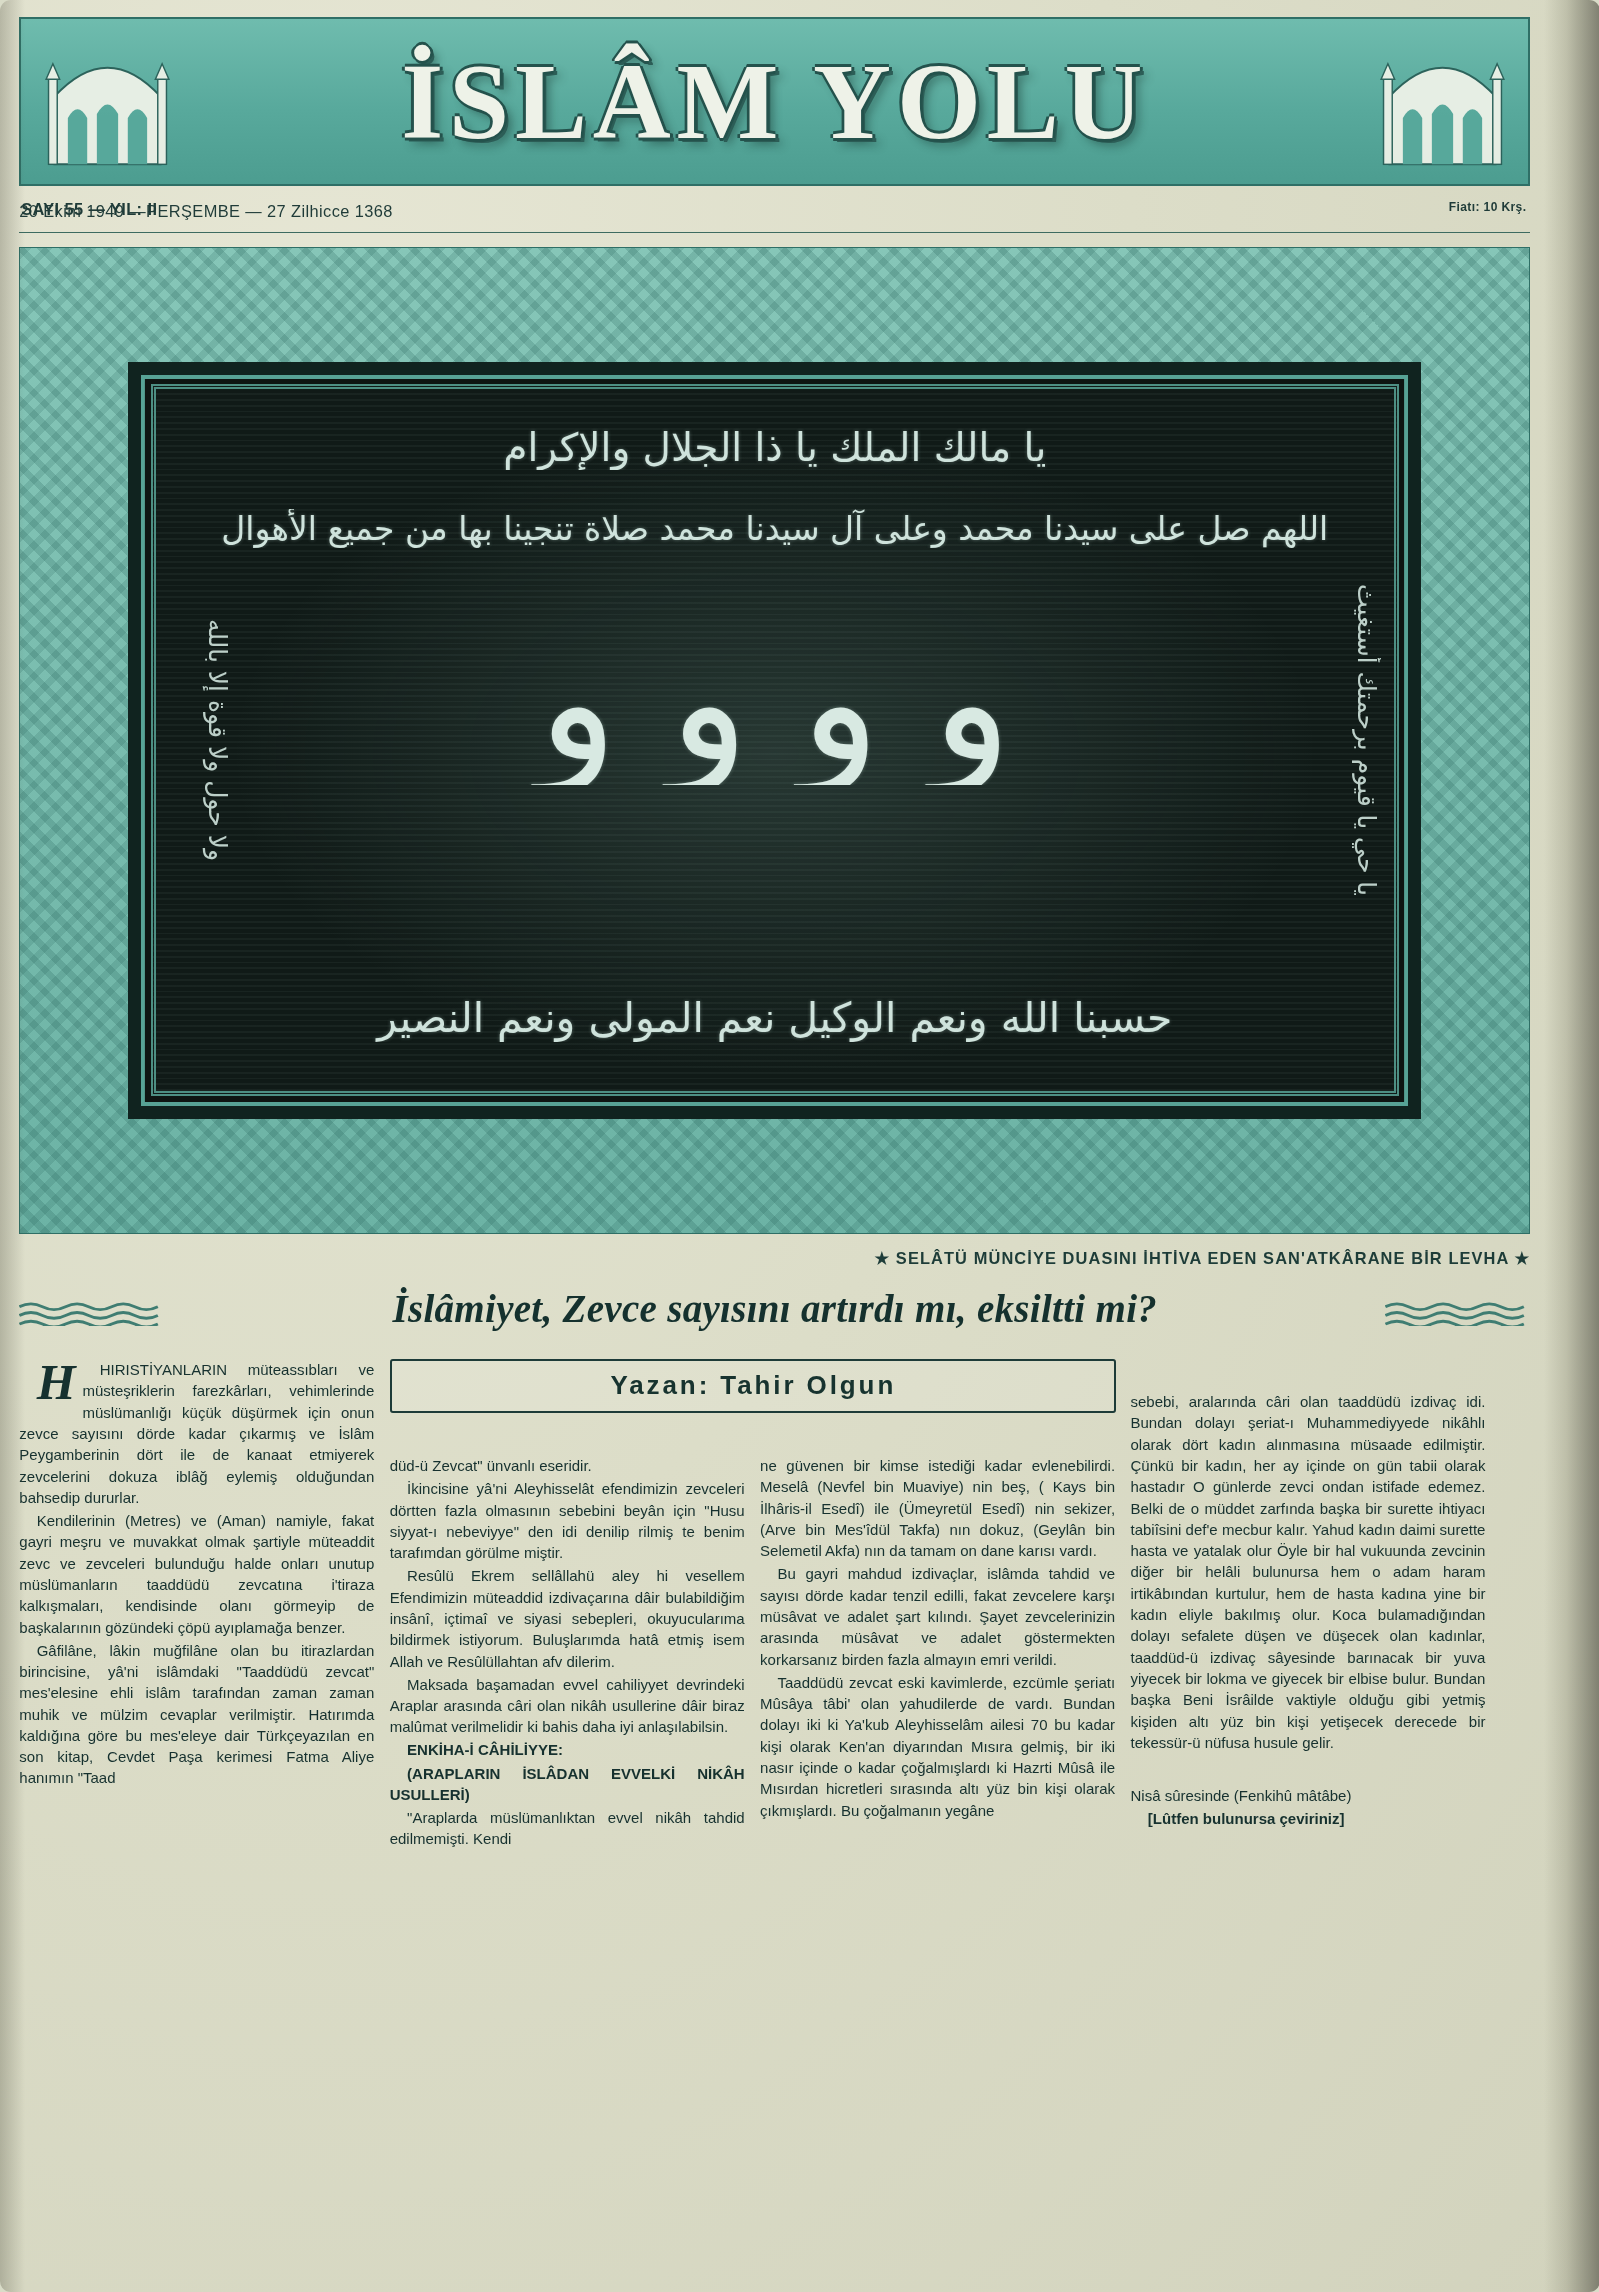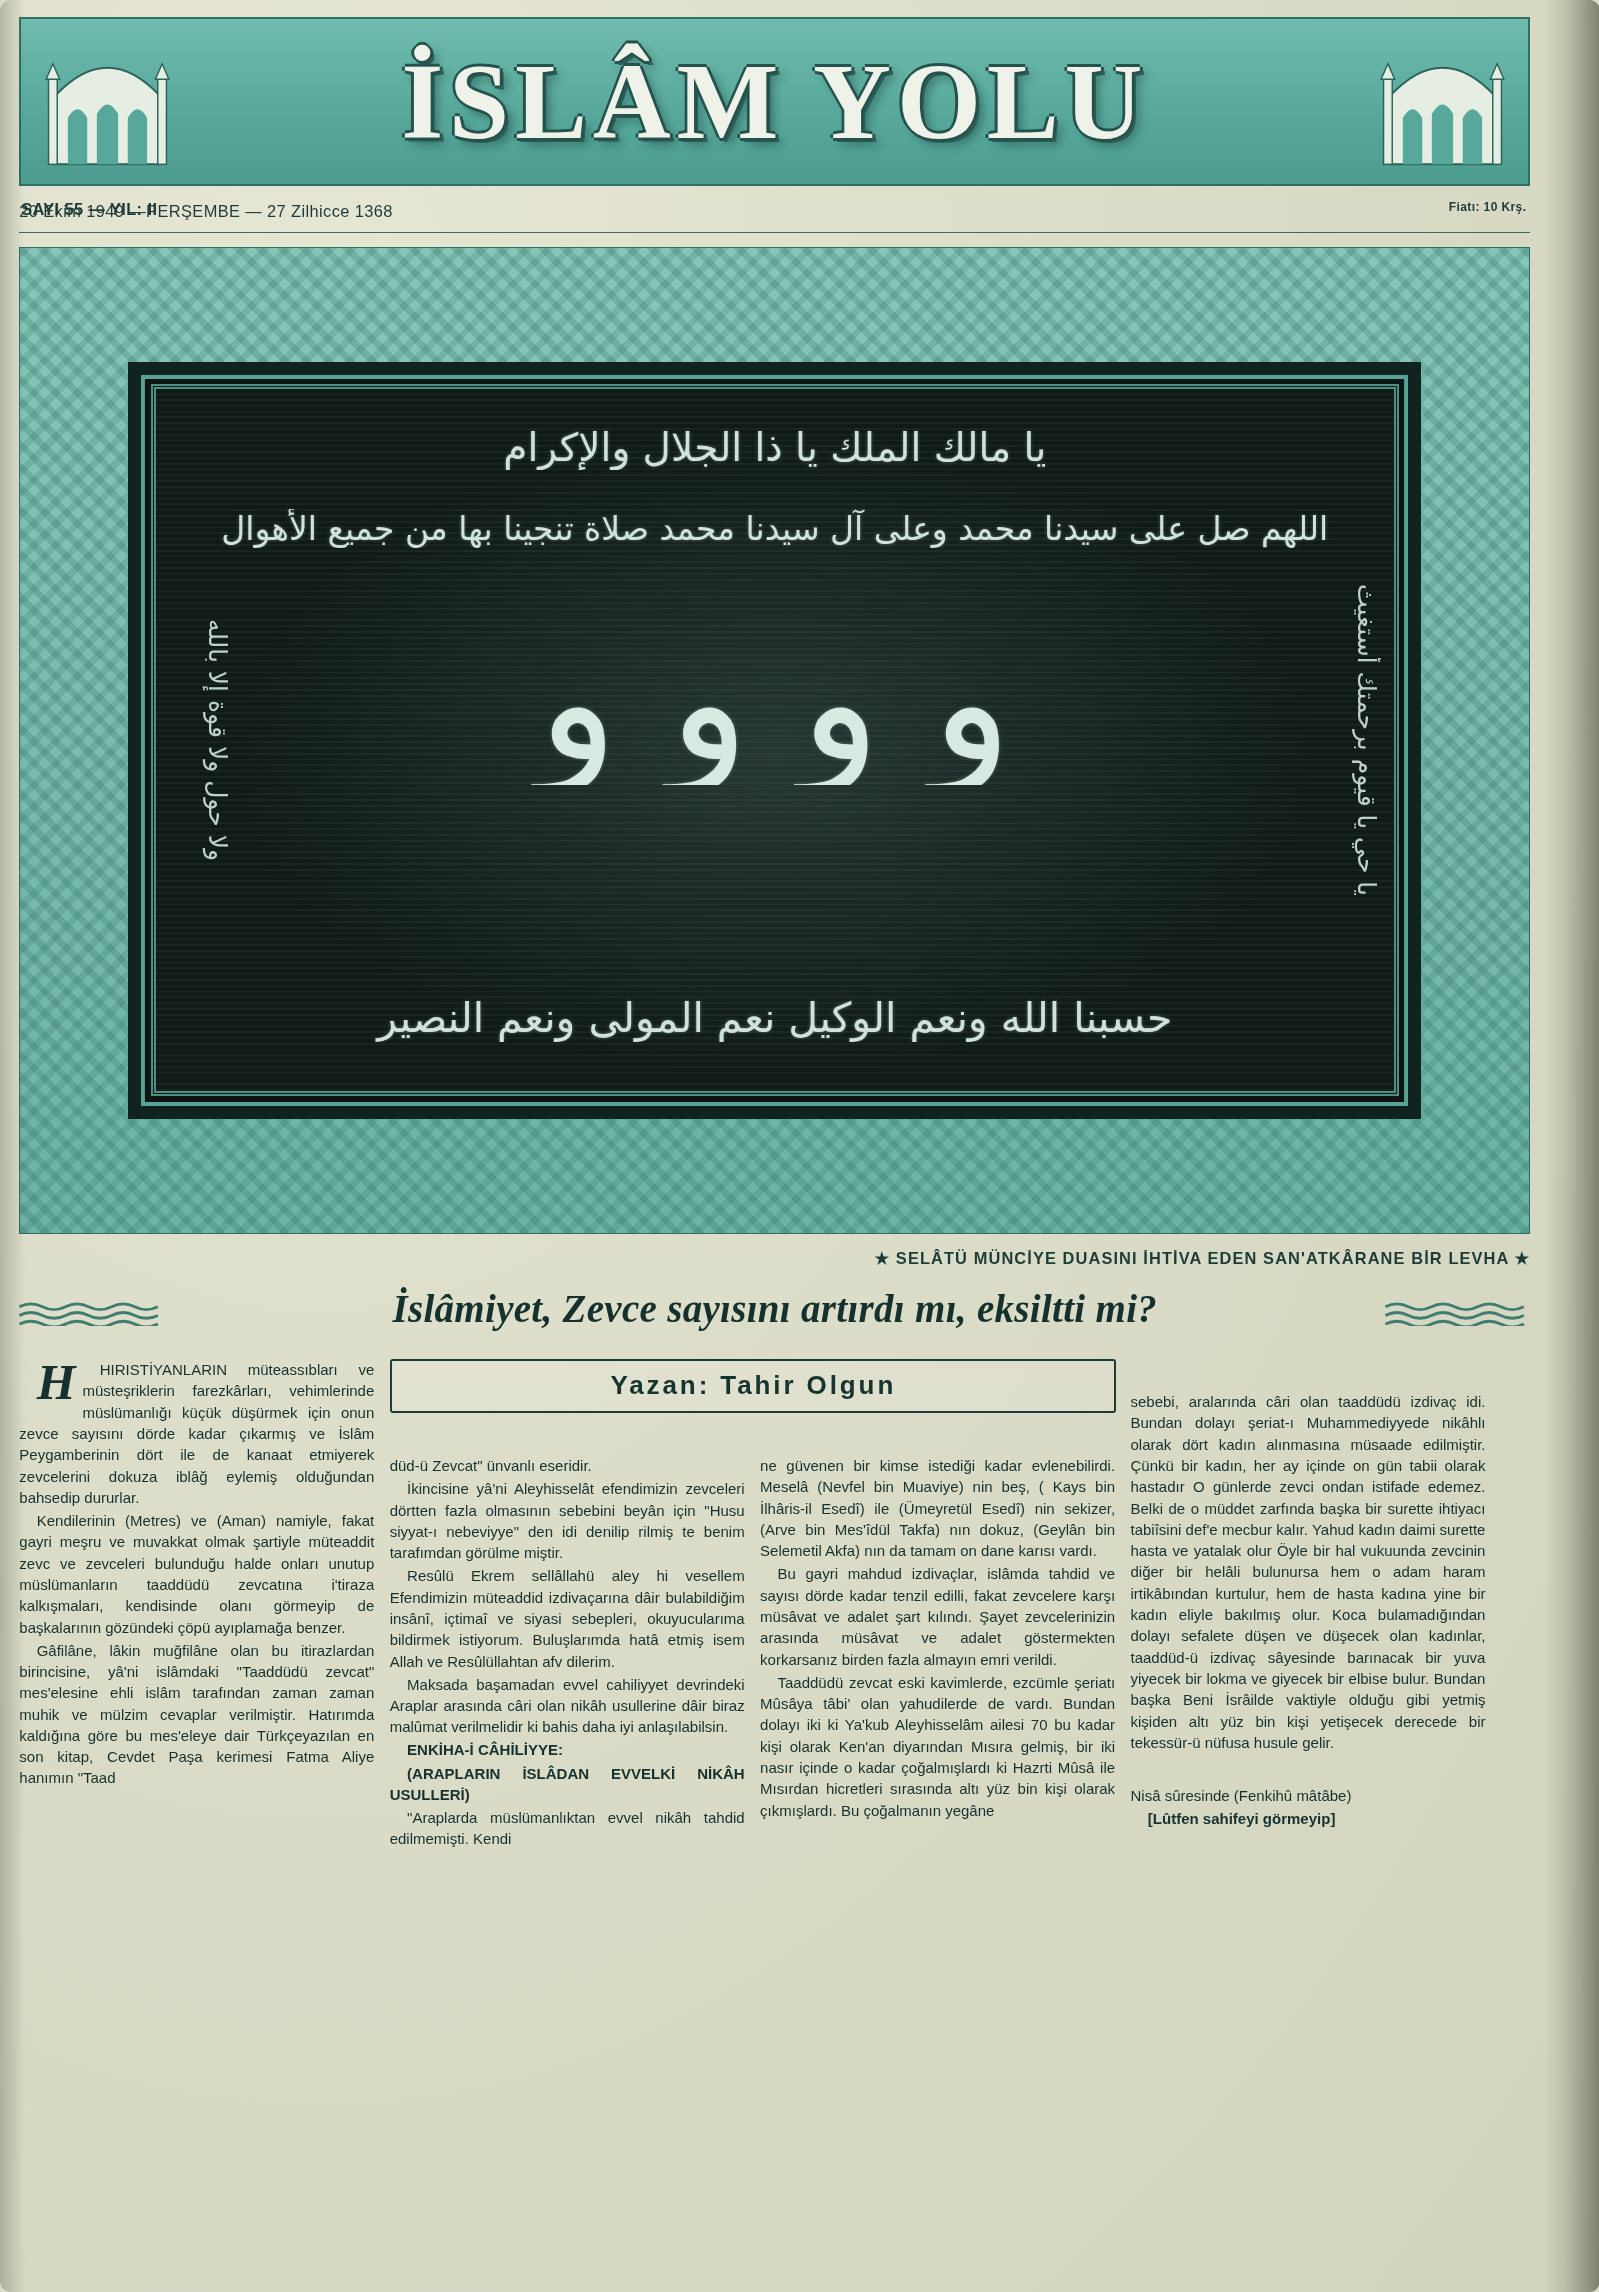--- a/index.html
+++ b/index.html
@@ -333,21 +333,21 @@
       <div class="col c3">
         <div class="spacer"></div>
         <p class="noind">ne  güvenen  bir  kimse  istediği kadar evlenebilirdi.  Meselâ (Nevfel  bin   Muaviye)  nin  beş, ( Kays   bin   İlhâris-il   Esedî) ile (Ümeyretül Esedî) nin  sekizer, (Arve bin Mes'îdül Takfa) nın dokuz, (Geylân bin  Selemetil Akfa) nın da tamam on dane karısı vardı.</p>
         <p>Bu gayri mahdud izdivaçlar, islâmda tahdid ve sayısı dörde kadar tenzil edilli, fakat zevcelere karşı müsâvat ve adalet şart kılındı. Şayet zevcelerinizin arasında  müsâvat ve adalet göstermekten korkarsanız birden fazla almayın emri  verildi.</p>
         <p>Taaddüdü zevcat eski kavimlerde, ezcümle şeriatı Mûsâya tâbi' olan yahudilerde de vardı.  Bundan dolayı iki ki Ya'kub Aleyhisselâm ailesi 70 bu kadar kişi olarak Ken'an diyarından Mısıra gelmiş,  bir  iki nasır içinde o kadar çoğalmışlardı ki Hazrti Mûsâ ile Mısırdan hicretleri sırasında altı yüz bin kişi olarak çıkmışlardı. Bu çoğalmanın yegâne</p>
       </div>
 
       <div class="col c4">
         <p class="noind">sebebi, aralarında câri olan taaddüdü izdivaç idi. Bundan dolayı şeriat-ı Muhammediyyede nikâhlı olarak dört kadın alınmasına müsaade edilmiştir.  Çünkü bir kadın, her ay içinde on gün tabii olarak hastadır O günlerde zevci ondan istifade edemez. Belki de o müddet  zarfında başka bir surette ihtiyacı  tabiîsini def'e mecbur kalır. Yahud kadın daimi surette hasta ve yatalak olur Öyle bir hal vukuunda zevcinin diğer bir helâli bulunursa hem o adam haram irtikâbından kurtulur, hem de hasta kadına yine bir kadın eliyle bakılmış olur.  Koca bulamadığından dolayı sefalete düşen ve düşecek olan kadınlar, taaddüd-ü izdivaç sâyesinde barınacak bir yuva yiyecek bir lokma ve giyecek bir elbise bulur.  Bundan başka Beni İsrâilde vaktiyle olduğu gibi  yetmiş kişiden altı yüz  bin kişi yetişecek derecede bir tekessür-ü nüfusa husule gelir.</p>
         <p class="noind">Nisâ sûresinde (Fenkihû mâtâbe)</p>
-        <p class="turn-note">[Lûtfen sahifeyi görmeyip]</p>
+        <p class="turn-note">[Lûtfen bulunursa çeviriniz]</p>
       </div>
 
       <div id="author-box">
         <span>Yazan: Tahir Olgun</span>
       </div>
     </div>
 
   </div>
 
   <div id="left-edge"></div>

